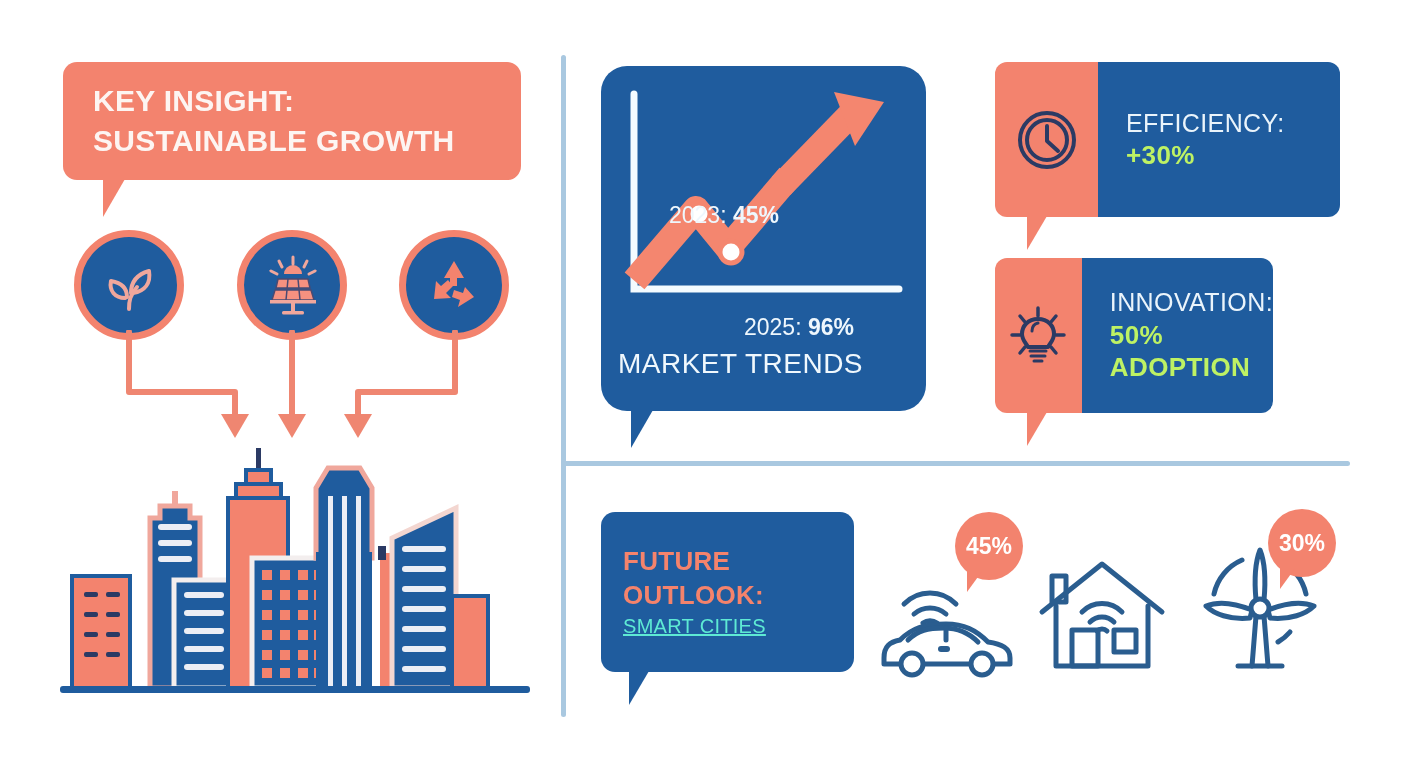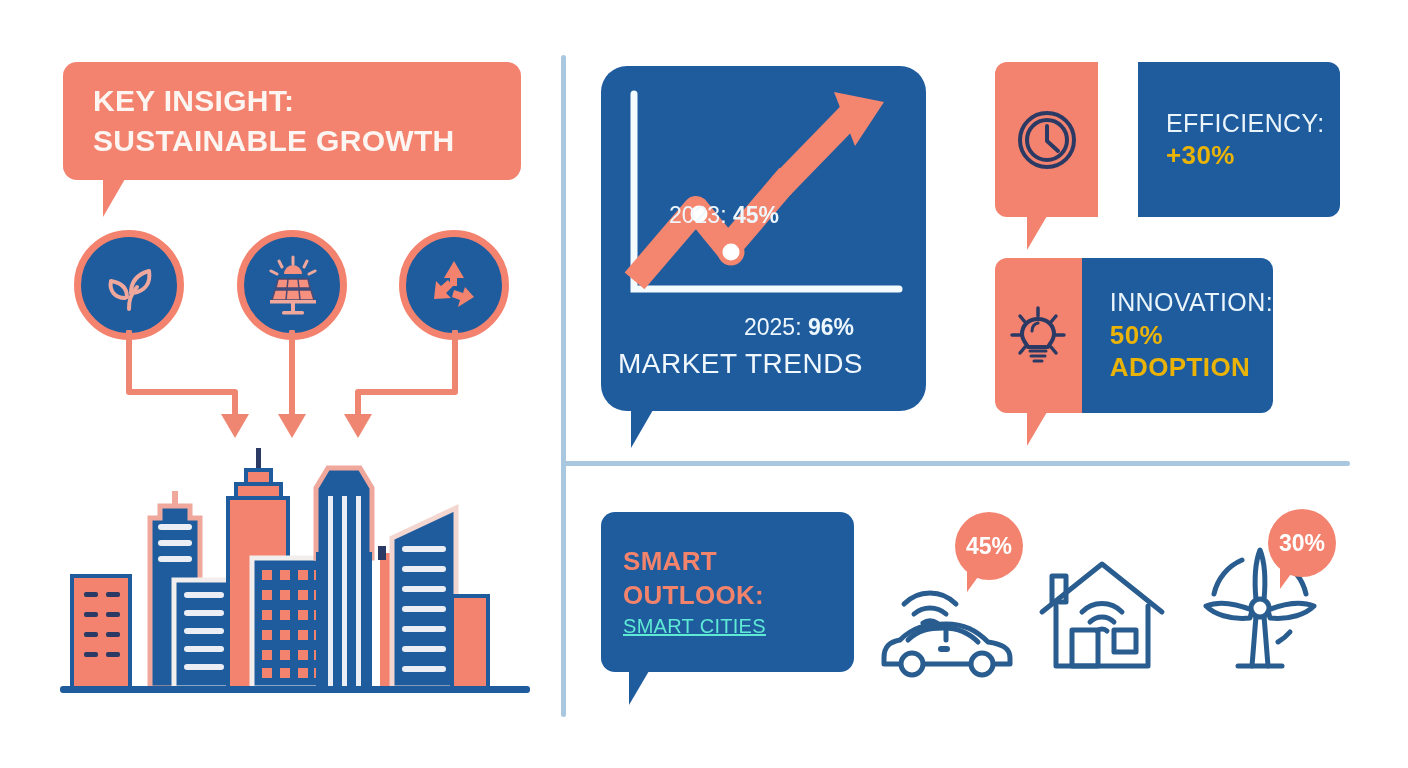--- a/index.html
+++ b/index.html
@@ -190,27 +190,27 @@
     border-left: 20px solid #f3836e;
     border-bottom: 34px solid transparent;
   }
   .stat-line1 {
     color: #eaf4fb;
     font-size: 25px;
     letter-spacing: 0.4px;
     line-height: 1.25;
   }
   .stat-line2 {
-    color: #eab308;
+    color: #bef264;
     font-size: 26px;
     font-weight: bold;
     letter-spacing: 0.4px;
     line-height: 1.25;
   }
-  #efficiency-card { left: 995px; top: 62px; width: 345px; height: 155px; gap: 40px; }
+  #efficiency-card { left: 995px; top: 62px; width: 345px; height: 155px; }
   #efficiency-card .tail { top: 154px; }
   #innovation-card { left: 995px; top: 258px; width: 278px; height: 155px; }
   #innovation-card .tail { top: 154px; }
 
   
   #future-outlook {
     left: 601px;
     top: 512px;
     width: 253px;
     height: 160px;
@@ -519,21 +519,21 @@
       </svg>
     </div>
     <div class="stat-right">
       <div class="stat-line1">INNOVATION:</div>
       <div class="stat-line2">50% ADOPTION</div>
     </div>
     <span class="tail"></span>
   </div>
 
   <div class="bubble" id="future-outlook">
-    <div class="fo-bold">SMART</div>
+    <div class="fo-bold">FUTURE</div>
     <div class="fo-bold">OUTLOOK:</div>
     <div class="fo-sub">SMART CITIES</div>
     <span class="tail"></span>
   </div>
 
   <div class="sc-item" id="sc-car">
     <svg class="sc-svg" width="150" height="120" viewBox="0 0 150 120">
       <g fill="none" stroke="#2a5d8f" stroke-width="5" stroke-linecap="round">
         <path d="M32 44 A36 36 0 0 1 84 44"></path>
         <path d="M42 54 A24 24 0 0 1 74 54"></path>

